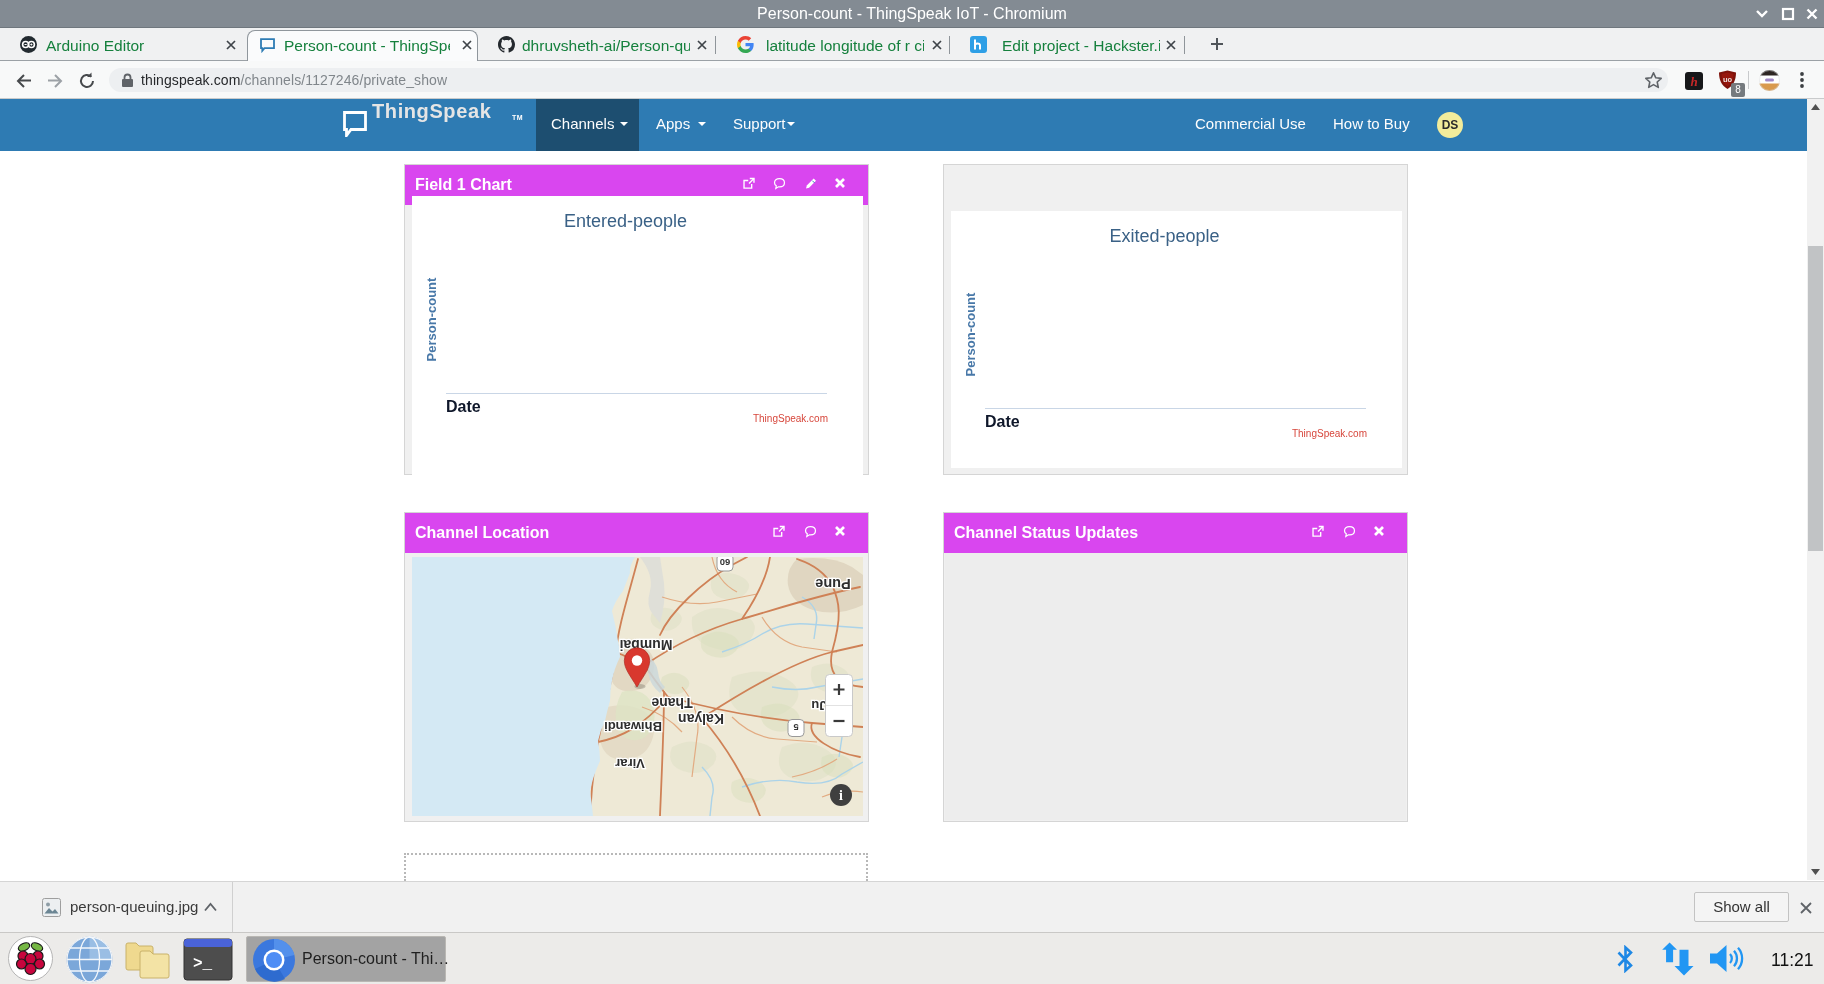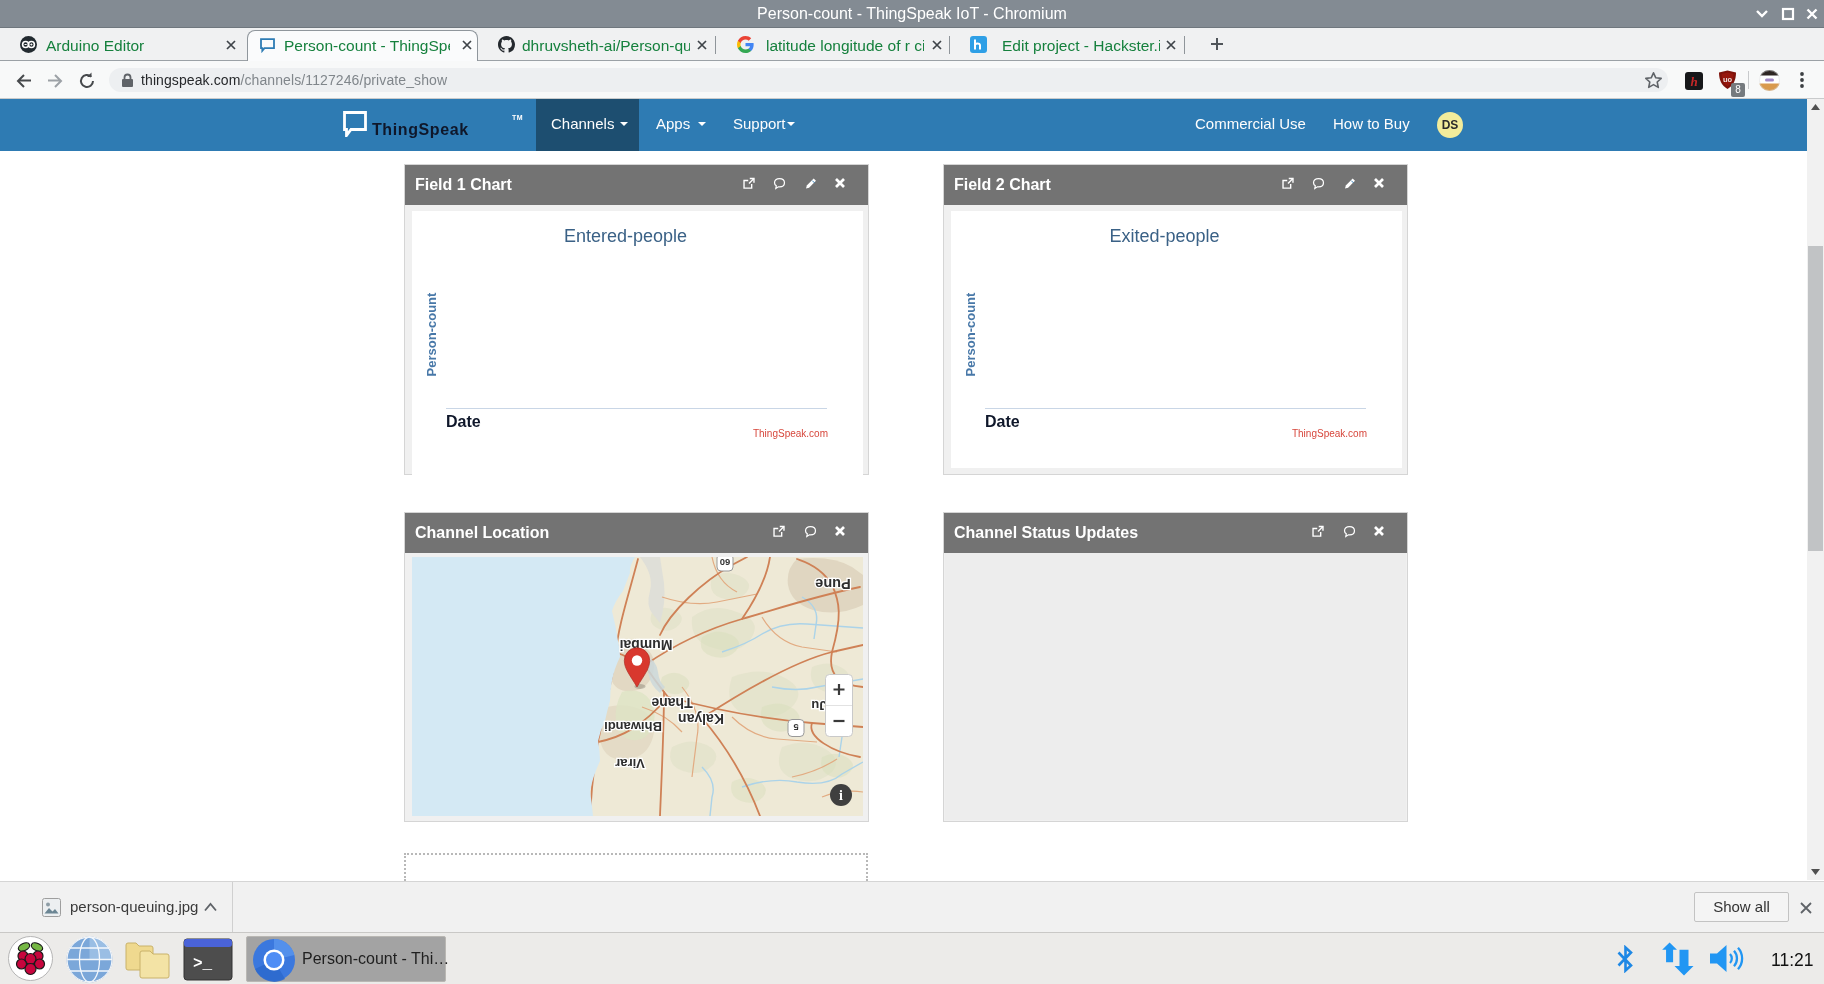--- a/index.html
+++ b/index.html
@@ -27,27 +27,27 @@
 #omnibox { position:absolute; left:109px; top:7px; width:1559px; height:24px; border-radius:12px; background:#EDEFF1; }
 #urltext { position:absolute; left:141px; top:11px; font-size:14px; color:#26282B; white-space:nowrap; letter-spacing:0.1px; }
 #urltext .gray { color:#80868B; }
 
 
 #navbar { position:absolute; left:0; top:99px; width:1807px; height:52px; background:#2E7BB3; color:#fff; }
 #navbar .item { position:absolute; top:0; height:50px; line-height:50px; font-size:15px; color:#FDFDFD; }
 #chactive { position:absolute; left:536px; top:0; width:103px; height:52px; background:#1D4E70; }
 .caret { display:inline-block; width:0; height:0; border-left:4.5px solid transparent; border-right:4.5px solid transparent; border-top:4.5px solid #fff; vertical-align:middle; margin-left:6px; margin-top:-2px; }
 #tslogo { position:absolute; left:342px; top:0; height:50px; }
-#tslogo .word { position:absolute; left:30px; top:22px; font-size:16px; font-weight:bold; color:#0f172a; letter-spacing:0.6px; }
+#tslogo .word { position:absolute; left:30px; top:1px; font-size:20px; font-weight:bold; color:#e5e5e5; letter-spacing:0.6px; }
 #tslogo .tm { position:absolute; left:170px; top:15px; font-size:7px; font-weight:bold; color:#fff; letter-spacing:0.5px; }
 #dsav { position:absolute; left:1437px; top:112px; width:26px; height:26px; border-radius:50%; background:#F2EC9B; color:#2b2b2b; font-size:12px; font-weight:bold; text-align:center; line-height:26px; }
 
 
 .panel { position:absolute; background:#F0F0F0; border:1px solid #D5D5D5; }
-.phead { position:absolute; left:0; top:0; right:0; height:40px; background:#737373; }
+.phead { position:absolute; left:0; top:0; right:0; height:40px; background:#d946ef; }
 .phead .pt { position:absolute; left:10px; top:0; height:40px; line-height:40px; color:#fff; font-size:16px; font-weight:bold; }
 .picons { position:absolute; right:22px; top:12px; }
 .picons svg { margin-left:12px; vertical-align:top; }
 .chartwhite { position:absolute; background:#fff; }
 .ctitle { position:absolute; left:-12px; width:100%; text-align:center; font-size:18px; color:#3A6186; }
 .ylab { position:absolute; left:-22px; font-size:13px; font-weight:bold; color:#4878A8; transform:rotate(-90deg); transform-origin:center; white-space:nowrap; }
 .xaxis { position:absolute; height:1px; background:#C9D6E6; }
 .xlab { position:absolute; text-align:left; font-size:16px; font-weight:bold; color:#0f172a; }
 .credits { position:absolute; font-size:10px; color:#D7473C; }
 
@@ -243,50 +243,30 @@
           </svg>
       <svg width="14" height="13" viewBox="0 0 17 17">
             <path d="M2 15 l1-4 9-9 3 3 -9 9 z" fill="#fff"></path>
             <path d="M10.2 4.8 l3 3" stroke="#2E7CB4" stroke-width="1.2"></path>
           </svg>
       <svg width="12" height="12" viewBox="0 0 15 15">
             <path d="M2.5 2.5 L12.5 12.5 M12.5 2.5 L2.5 12.5" stroke="#fff" stroke-width="3.4"></path>
           </svg>
     </div>
   </div>
-  <div class="chartwhite" style="left:7px; top:46px; width:451px; height:300px;">
+  <div class="chartwhite" style="left:7px; top:31px; width:451px; height:300px;">
     <div class="ctitle" style="top:15px;">Entered-people</div>
     <div class="ylab" style="top:116px;">Person-count</div>
     <div class="xaxis" style="left:34px; top:197px; width:381px;"></div>
     <div class="xlab" style="left:34px; top:202px; width:381px;">Date</div>
     <div class="credits" style="right:35px; top:217px;">ThingSpeak.com</div>
   </div>
 </div>
 
 <div class="panel" style="left:943px; top:164px; width:465px; height:311px;">
-  <div class="phead">
-        <div class="pt">Field 2 Chart</div>
-    <div class="picons">
-      <svg width="14" height="13" viewBox="0 0 17 17">
-            <path d="M12 9 v5.5 h-10 v-10 h5.5" stroke="#fff" stroke-width="1.8" fill="none"></path>
-            <path d="M9.5 2 h5.5 v5.5" stroke="#fff" stroke-width="1.8" fill="none"></path>
-            <path d="M15 2 L8.5 8.5" stroke="#fff" stroke-width="1.8"></path>
-          </svg>
-      <svg width="15" height="13" viewBox="0 0 17 17">
-            <path d="M8.5 2 c-4 0-6.5 2.4-6.5 5.4 0 1.7.9 3.2 2.3 4.2 l-.6 3.4 3.3-2.2 c.5.1 1 .1 1.5.1 4 0 6.5-2.4 6.5-5.5 S12.5 2 8.5 2z" fill="none" stroke="#fff" stroke-width="1.6"></path>
-          </svg>
-      <svg width="14" height="13" viewBox="0 0 17 17">
-            <path d="M2 15 l1-4 9-9 3 3 -9 9 z" fill="#fff"></path>
-            <path d="M10.2 4.8 l3 3" stroke="#2E7CB4" stroke-width="1.2"></path>
-          </svg>
-      <svg width="12" height="12" viewBox="0 0 15 15">
-            <path d="M2.5 2.5 L12.5 12.5 M12.5 2.5 L2.5 12.5" stroke="#fff" stroke-width="3.4"></path>
-          </svg>
-    </div>
-  </div>
   <div class="chartwhite" style="left:7px; top:46px; width:451px; height:257px;">
     <div class="ctitle" style="top:15px;">Exited-people</div>
     <div class="ylab" style="top:116px;">Person-count</div>
     <div class="xaxis" style="left:34px; top:197px; width:381px;"></div>
     <div class="xlab" style="left:34px; top:202px; width:381px;">Date</div>
     <div class="credits" style="right:35px; top:217px;">ThingSpeak.com</div>
   </div>
 </div>
 
 <div class="panel" style="left:404px; top:512px; width:465px; height:310px;">

